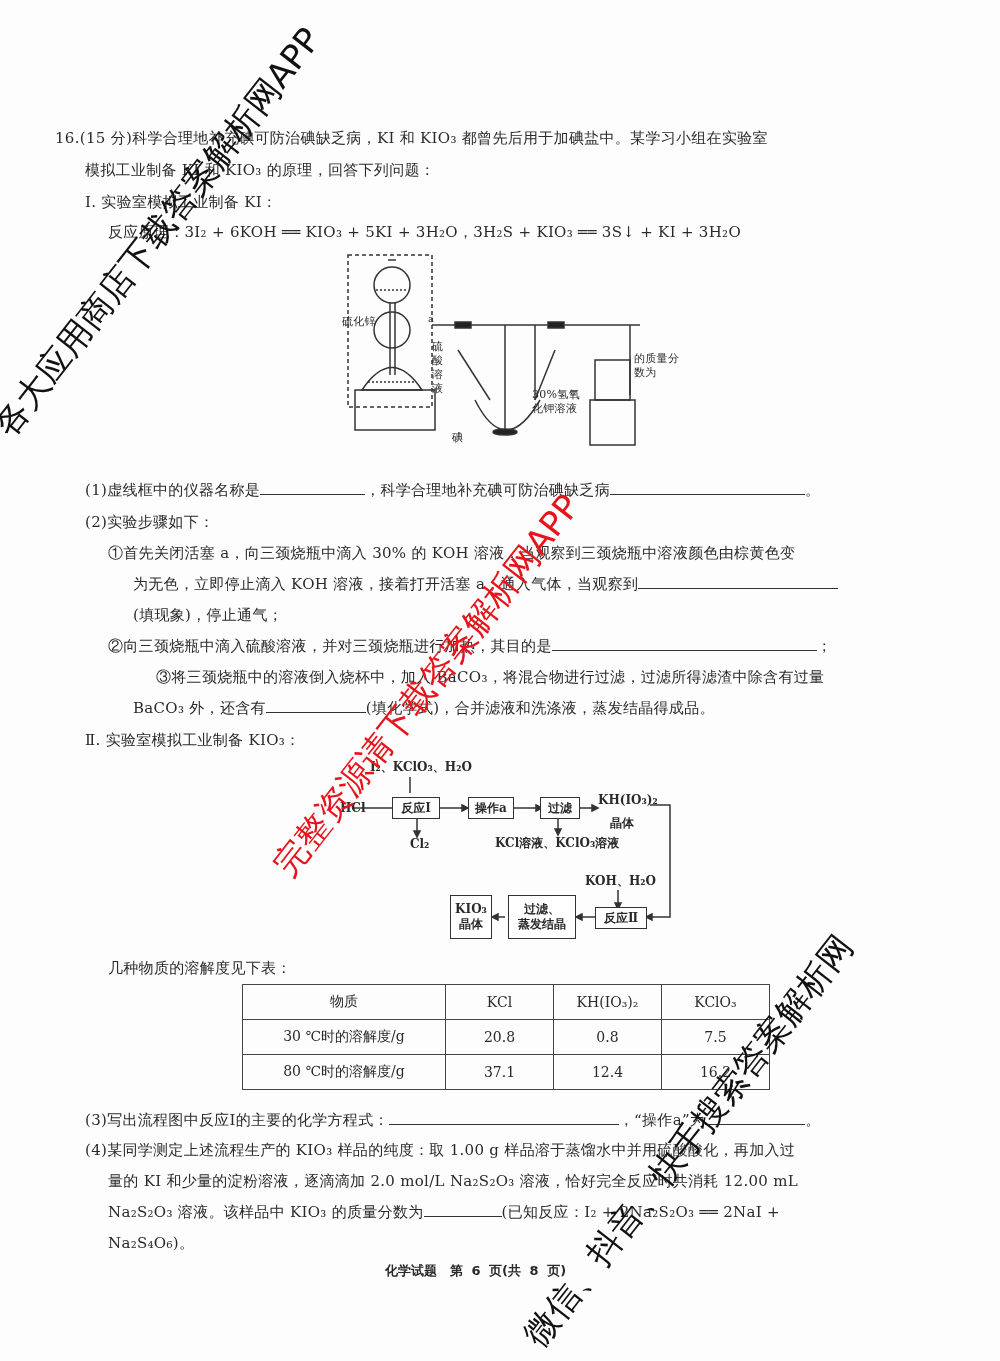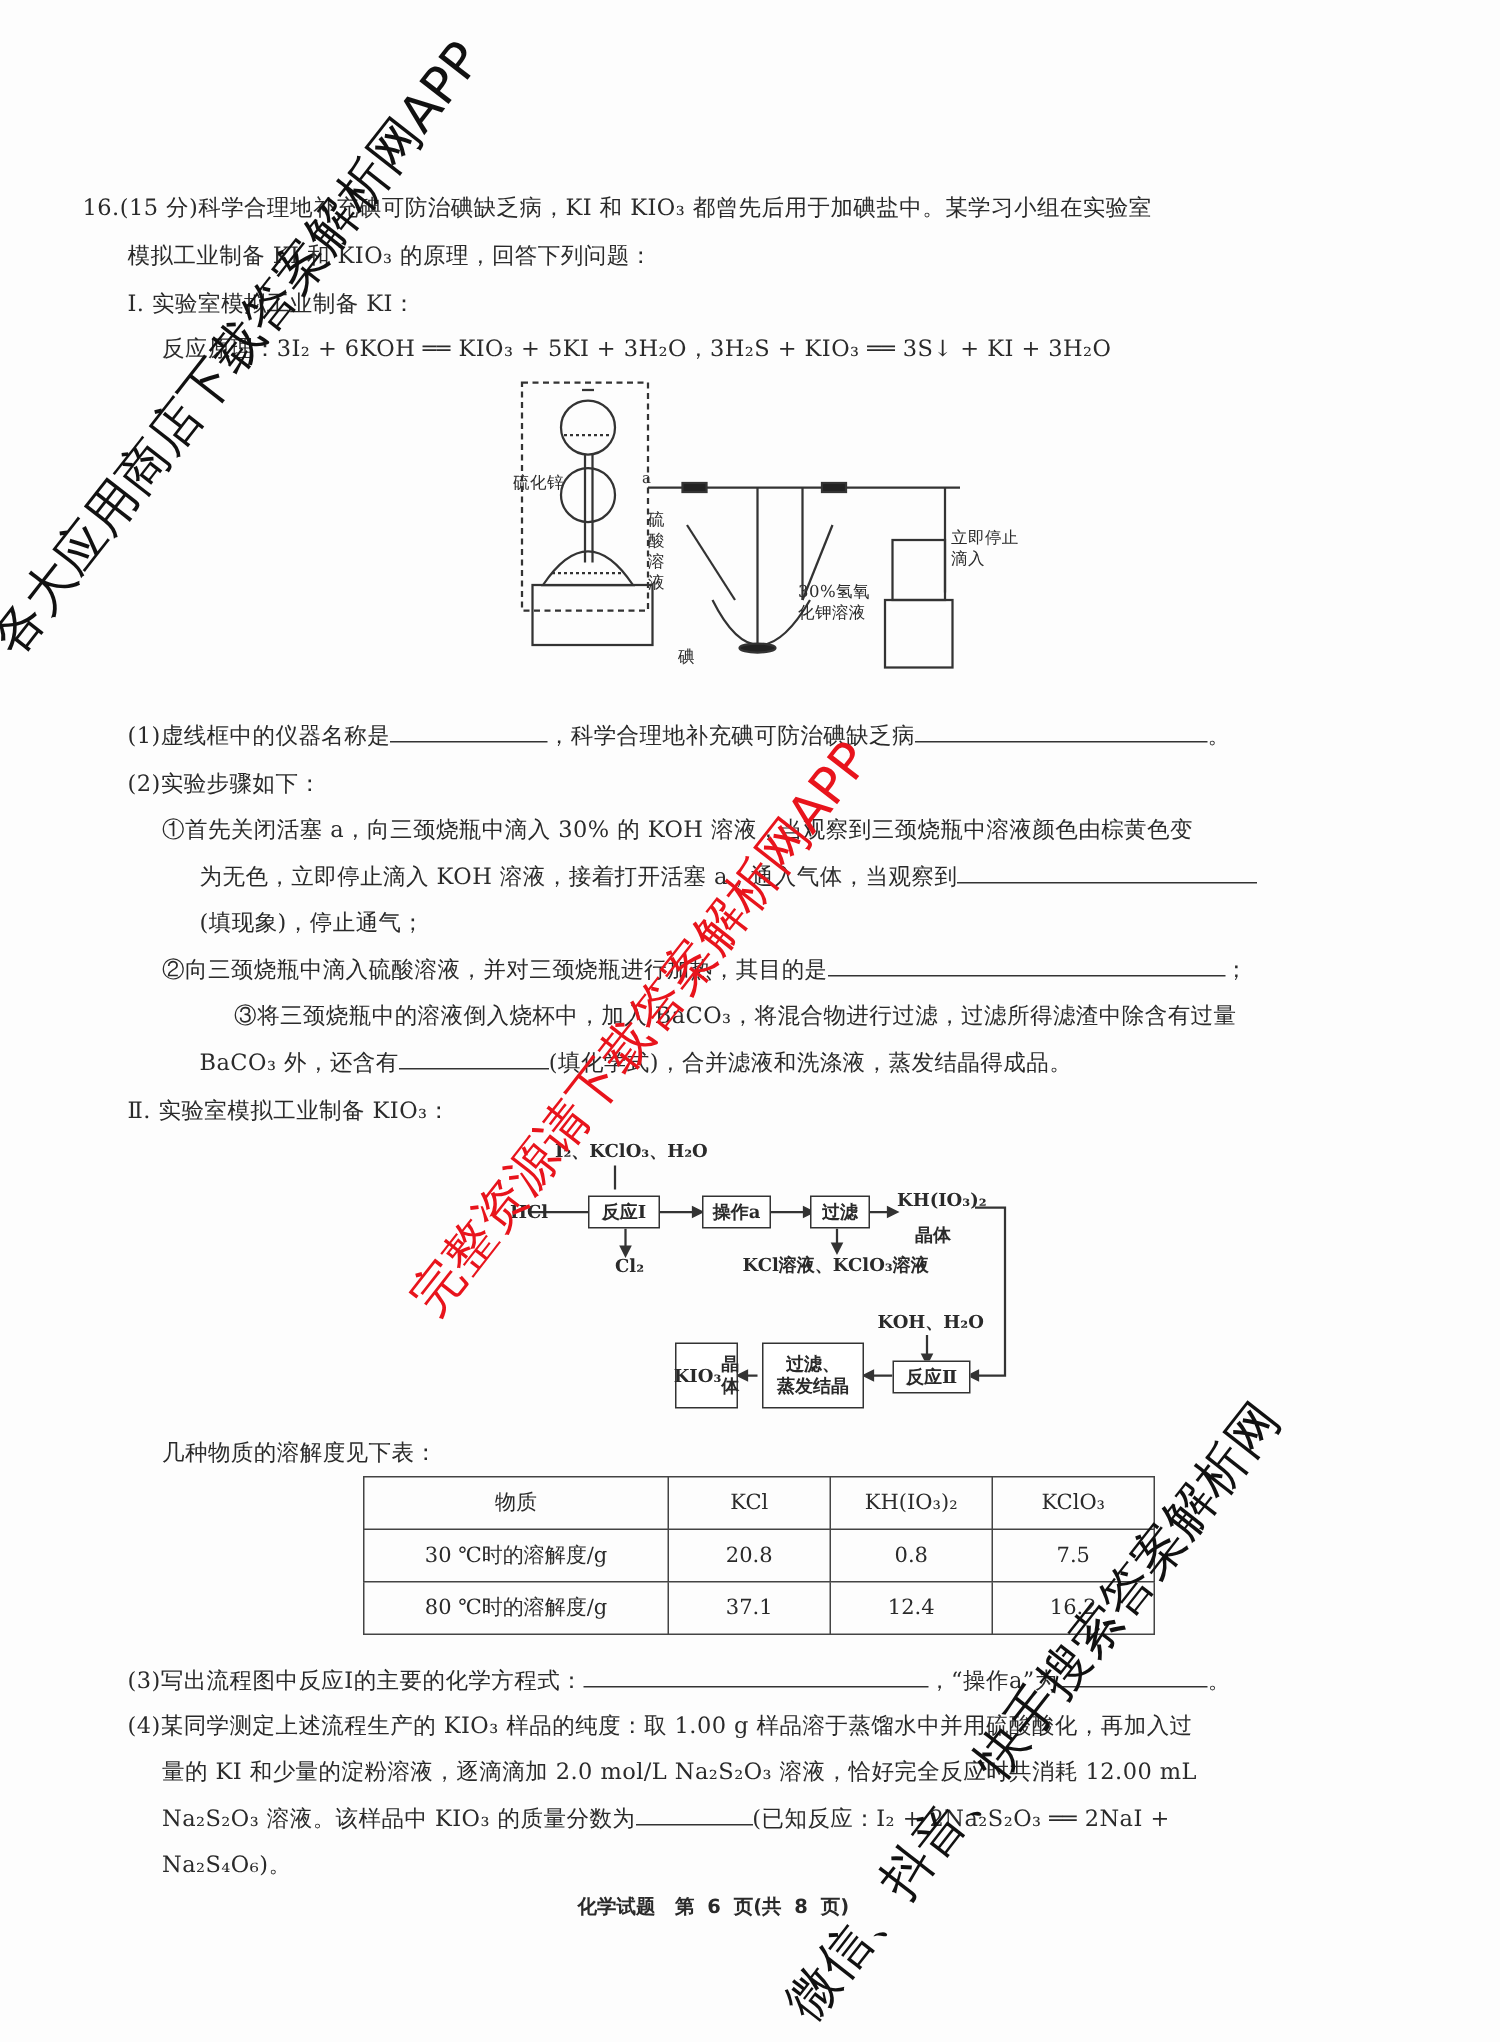--- a/index.html
+++ b/index.html
@@ -58,21 +58,21 @@
     <rect x="255" y="110" width="35" height="40"></rect>
     <line x1="290" y1="75" x2="290" y2="145"></line>
     <rect x="250" y="150" width="45" height="45"></rect>
   </g>
   <text x="88" y="72" font-size="10" fill="#333">a</text>
 </svg>
 <div class="line" style="left:342px; top:312px; font-size:11px;">硫化锌</div>
 <div class="line" style="left:432px; top:340px; font-size:11px; width:14px; white-space:normal; line-height:14px;">硫酸溶液</div>
 <div class="line" style="left:532px; top:388px; font-size:11px; width:50px; white-space:normal; line-height:14px;">30%氢氧化钾溶液</div>
 <div class="line" style="left:452px; top:428px; font-size:11px;">碘</div>
-<div class="line" style="left:634px; top:352px; font-size:11px; width:48px; white-space:normal; line-height:14px;">立即停止滴入</div>
+<div class="line" style="left:634px; top:352px; font-size:11px; width:48px; white-space:normal; line-height:14px;">的质量分数为</div>
 
 <div class="line" style="left:85px; top:480px;">
   <span>(1)虚线框中的仪器名称是</span><span class="blank" style="width:105px;"></span><span>，科学合理地补充碘可防治碘缺乏病</span><span class="blank" style="width:195px;"></span><span>。</span>
 </div>
 <div class="line" style="left:85px; top:512px;">(2)实验步骤如下：</div>
 <div class="line" style="left:108px; top:543px;">①首先关闭活塞 a，向三颈烧瓶中滴入 30% 的 KOH 溶液，当观察到三颈烧瓶中溶液颜色由棕黄色变</div>
 <div class="line" style="left:133px; top:574px;">
   <span>为无色，立即停止滴入 KOH 溶液，接着打开活塞 a，通入气体，当观察到</span><span class="blank" style="width:200px;"></span>
 </div>
 <div class="line" style="left:133px; top:605px;">(填现象)，停止通气；</div>
@@ -118,21 +118,21 @@
   <div class="lbl" style="left:258px; top:38px;">KH(IO₃)₂</div>
   <div class="lbl" style="left:270px; top:60px;">晶体</div>
   <div class="lbl" style="left:70px; top:82px;">Cl₂</div>
   <div class="lbl" style="left:155px; top:80px;">KCl溶液、KClO₃溶液</div>
   <div class="lbl" style="left:245px; top:118px;">KOH、H₂O</div>
   <div class="box" style="left:255px; top:152px; width:50px; height:20px;">反应Ⅱ</div>
   <div class="box" style="left:168px; top:140px; width:66px; height:42px; flex-direction:column;">
     <span>过滤、</span>
       <span>蒸发结晶</span>
   </div>
-  <div class="box" style="left:110px; top:140px; width:40px; height:42px; flex-direction:row;">
+  <div class="box" style="left:110px; top:140px; width:40px; height:42px; flex-direction:column;">
     <span>KIO₃</span>
       <span>晶体</span>
   </div>
 </div>
 
 <div class="line" style="left:108px; top:958px;">几种物质的溶解度见下表：</div>
 
 <table class="sol">
   <tbody>
       <tr>

